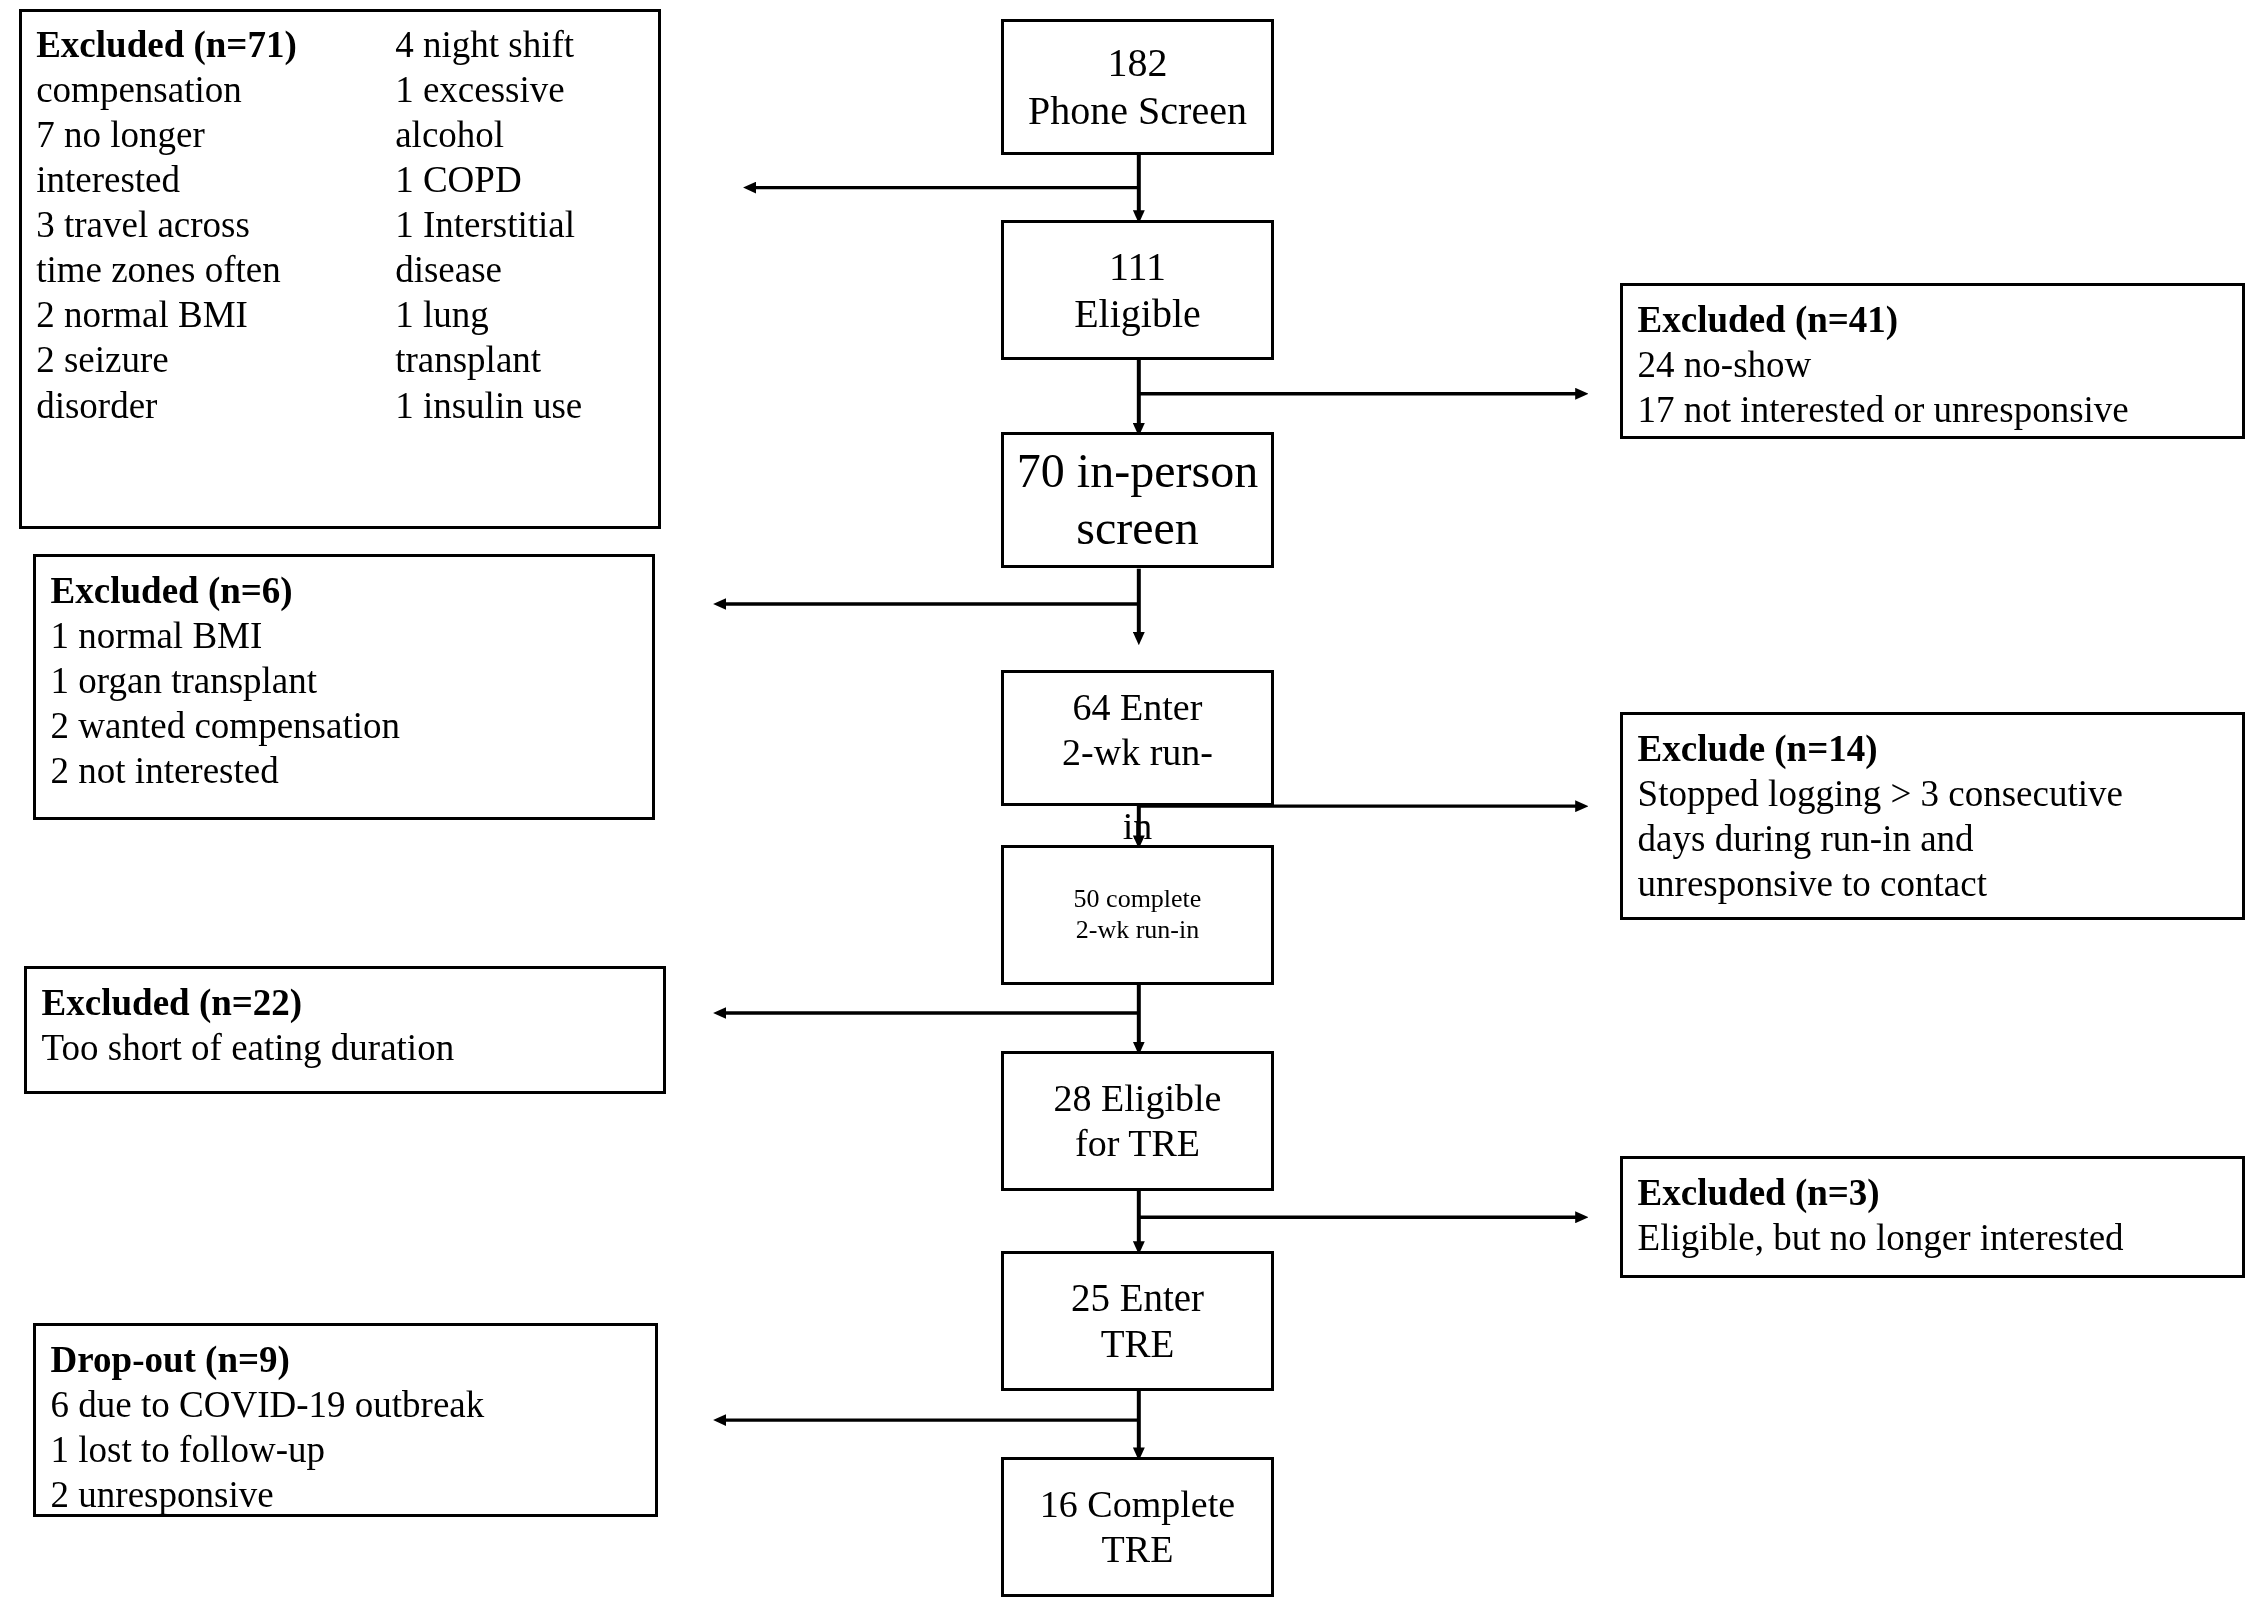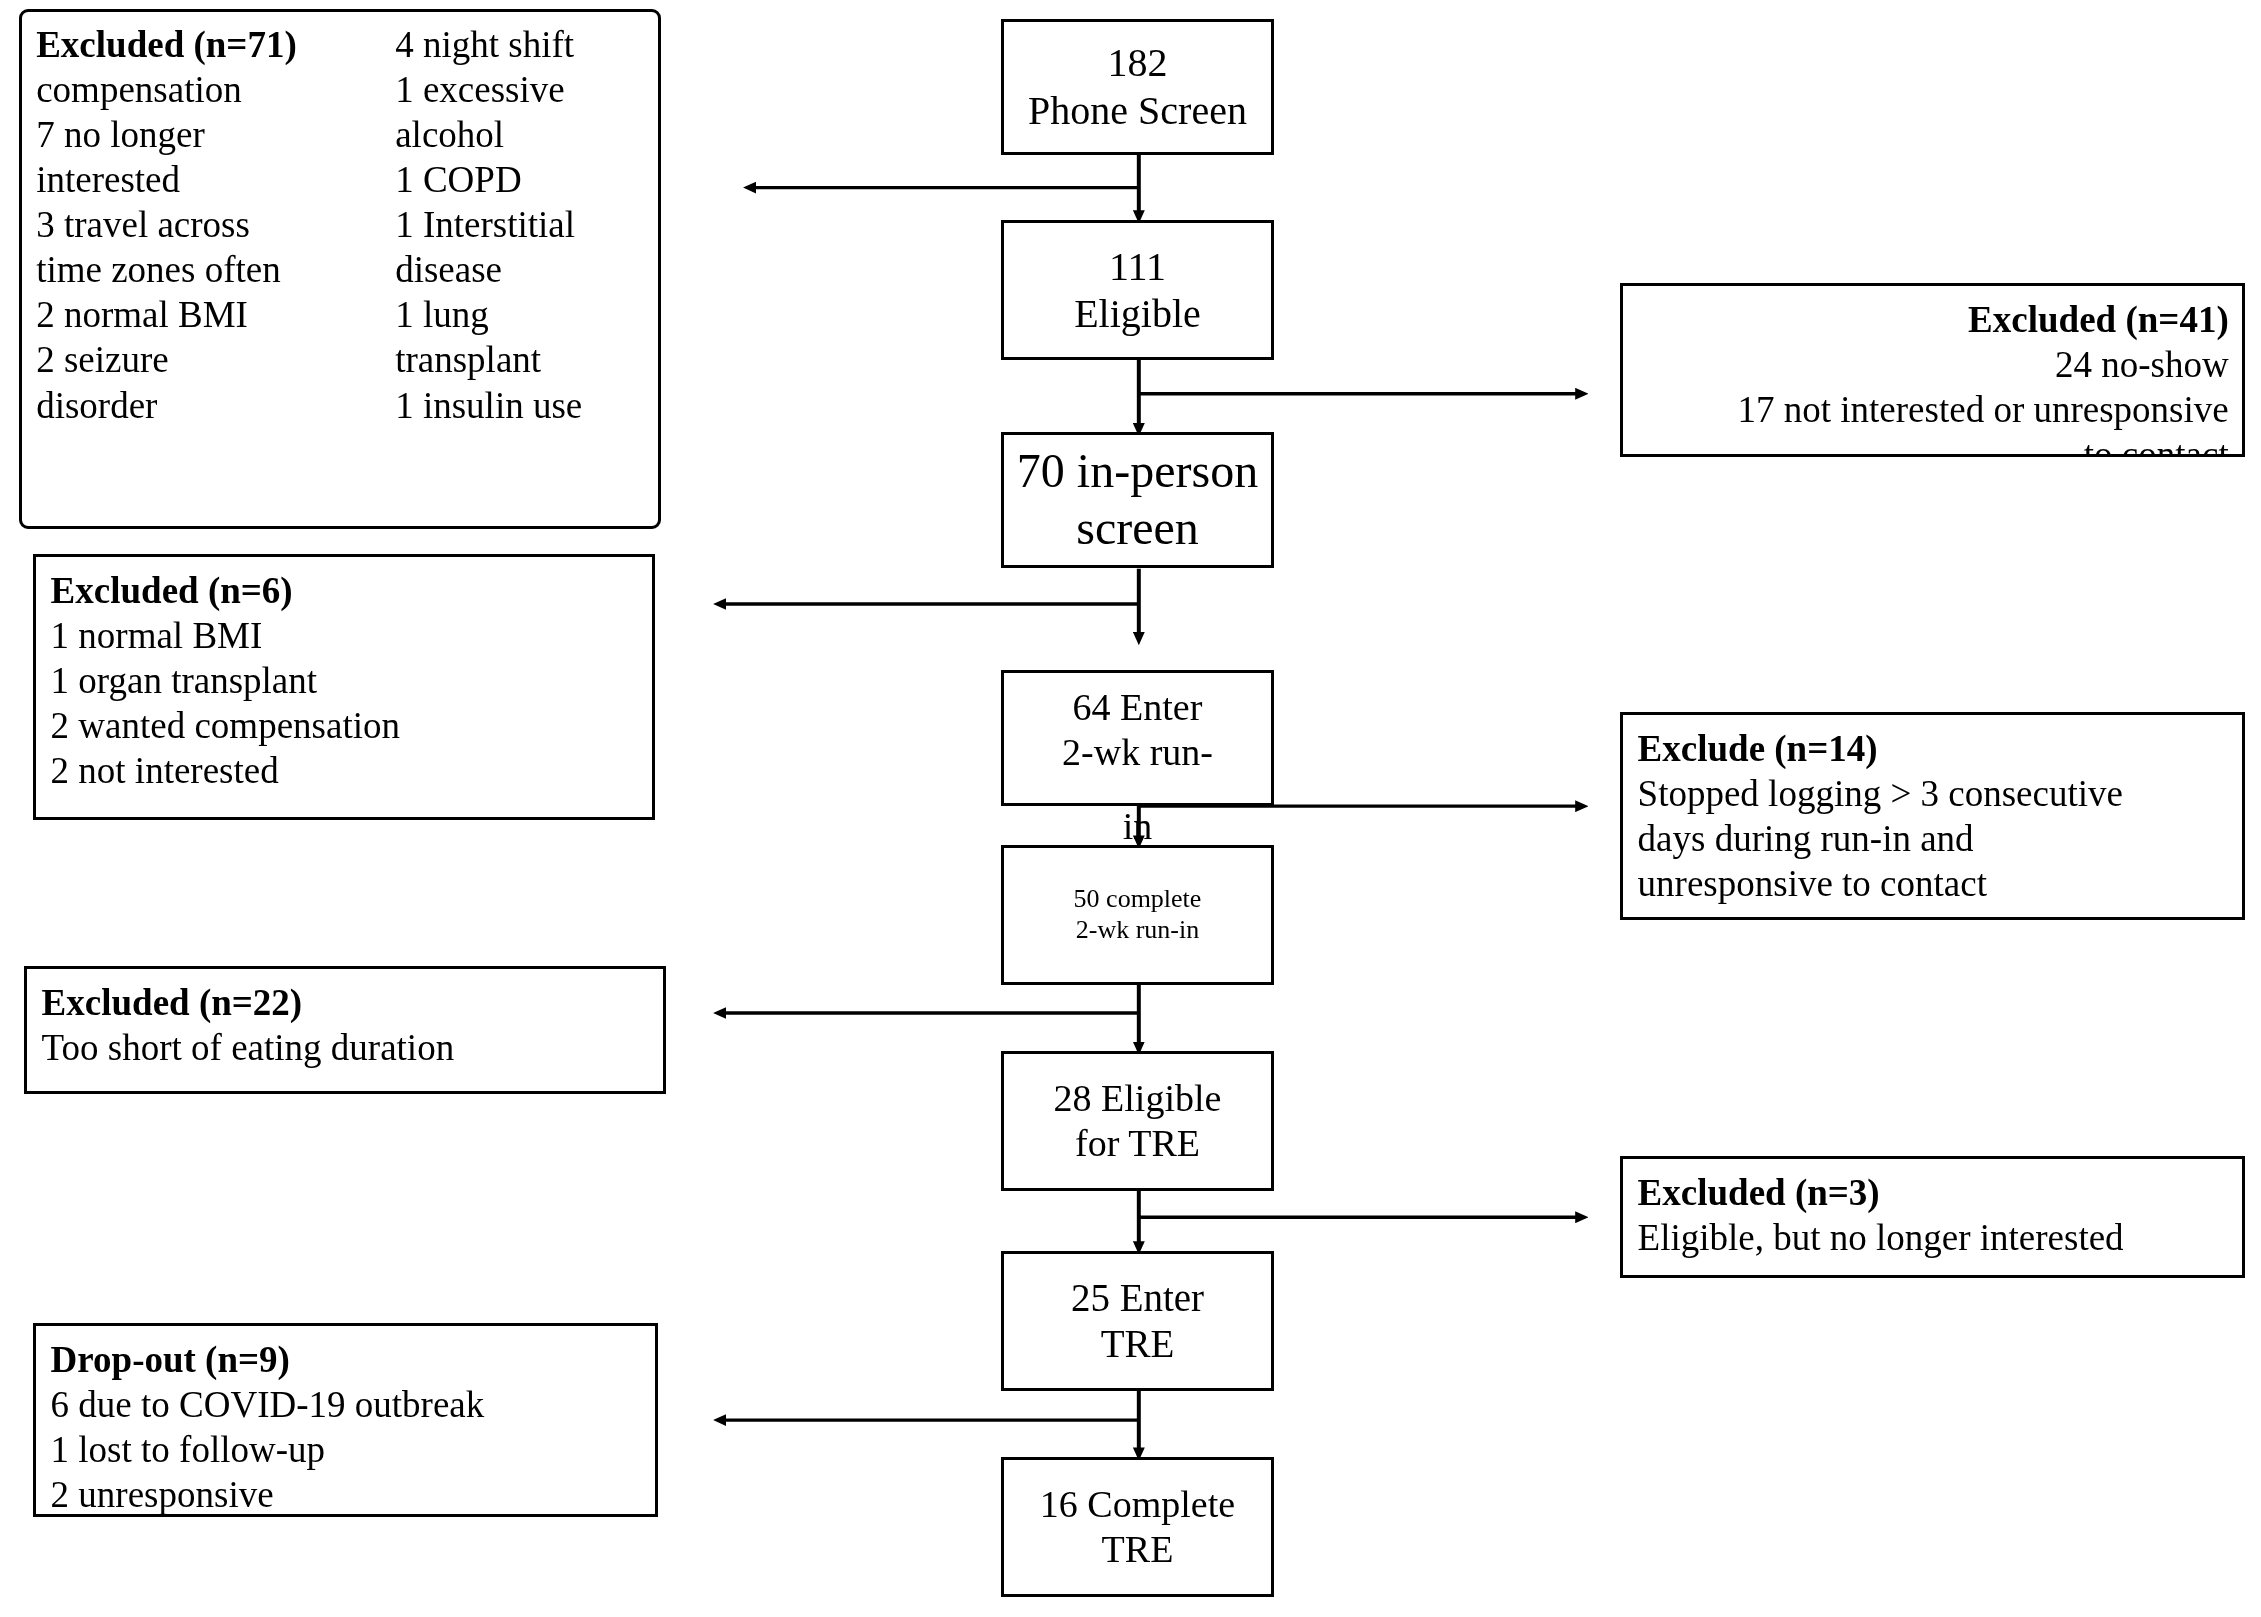--- a/index.html
+++ b/index.html
@@ -69,21 +69,20 @@
     display: block;
     white-space: nowrap;
   }
   .note-box .ln {
     display: block;
     white-space: nowrap;
   }
   
   .note-box.two-col {
     padding: 9.3px 9.3px 6.7px 14.6px;
-    border-radius: 9px;
   }
   .note-cols {
     display: flex;
     flex-direction: row;
     gap: 0px;
   }
   .note-cols .col-a { width: 359px; flex: 0 0 359px; }
   .note-cols .col-b { flex: 1 1 auto; }
 </style>
 </head>
@@ -210,21 +209,21 @@
     <span class="ln">Too short of eating duration</span>
   </div>
 
   <div class="note-box" style="left:33px; top:1323px; width:625px; height:194px;">
     <span class="hdr">Drop-out (n=9)</span>
     <span class="ln">6 due to COVID-19 outbreak</span>
     <span class="ln">1 lost to follow-up</span>
     <span class="ln">2 unresponsive</span>
   </div>
 
-  <div class="note-box" style="left:1620px; top:283px; width:625px; height:174px;text-align:right;">
+  <div class="note-box" style="left:1620px; top:283px; width:625px; height:156px;">
     <span class="hdr">Excluded (n=41)</span>
     <span class="ln">24 no-show</span>
     <span class="ln">17 not interested or unresponsive</span>
     <span class="ln">to contact</span>
   </div>
 
   <div class="note-box" style="left:1620px; top:712px; width:625px; height:208px;">
     <span class="hdr">Exclude (n=14)</span>
     <span class="ln">Stopped logging &gt; 3 consecutive</span>
     <span class="ln">days during run-in and</span>

